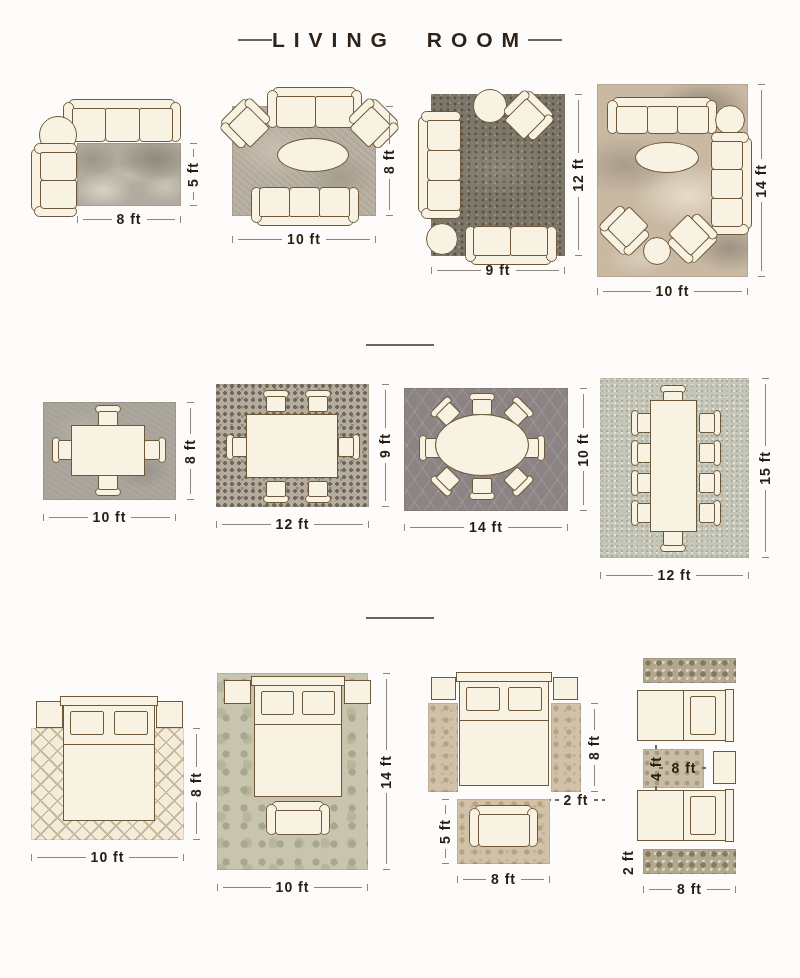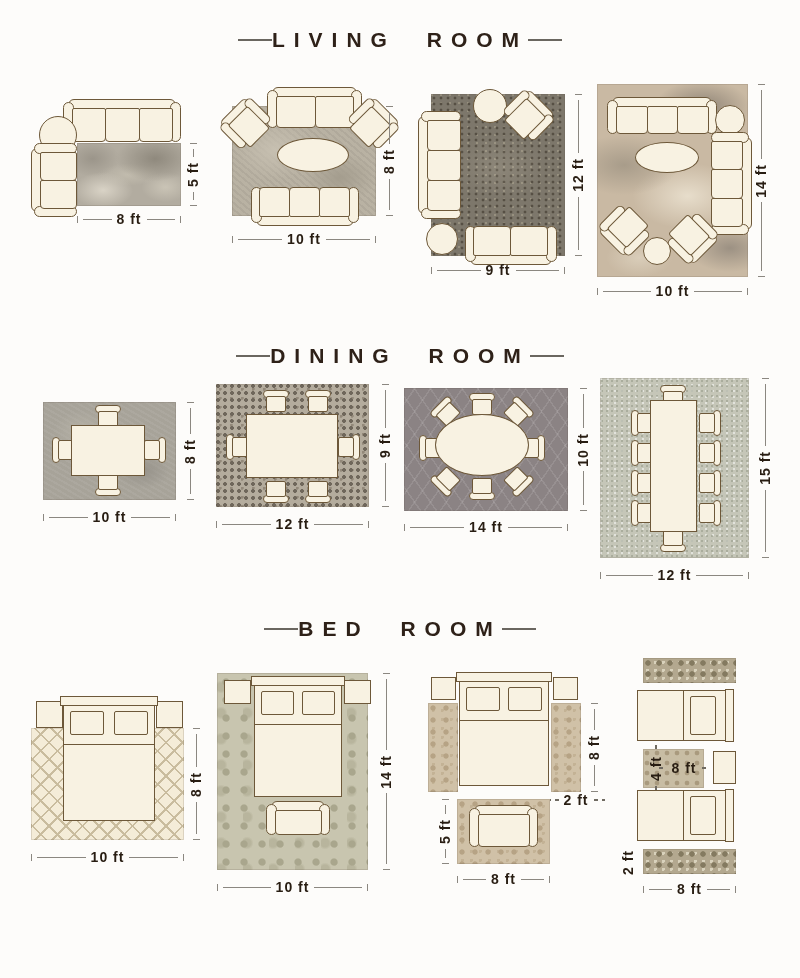--- a/index.html
+++ b/index.html
@@ -325,21 +325,20 @@
         <i class="tick"></i>
         <i class="ln"></i>
         <span class="lbl">14 ft</span>
         <i class="ln"></i>
         <i class="tick"></i>
       </div>
   </div>
 
   <div class="stitle" style="top:344px">
     <i class="dash"></i>
-    <span class="ttext">DINING ROOM</span>
     <i class="dash"></i>
   </div>
 
   <div class="diagram">
     <div class="rug tx-gray" style="left:43px;top:402px;width:133px;height:98px"></div>
     <div class="dchair" style="left:95px;top:405px">
         <i class="cback"></i>
         <i class="cseat"></i>
       </div>
     <div class="dchair" style="left:95px;top:474px;transform:rotate(180deg)">
@@ -519,21 +518,20 @@
         <i class="tick"></i>
         <i class="ln"></i>
         <span class="lbl">15 ft</span>
         <i class="ln"></i>
         <i class="tick"></i>
       </div>
   </div>
 
   <div class="stitle" style="top:617px">
     <i class="dash"></i>
-    <span class="ttext">BED ROOM</span>
     <i class="dash"></i>
   </div>
 
   <div class="diagram">
     <div class="nstand" style="left:36px;top:701px;width:27px;height:27px"></div>
     <div class="nstand" style="left:156px;top:701px;width:27px;height:27px"></div>
     <div class="rug tx-trellis" style="left:31px;top:728px;width:153px;height:112px"></div>
     <div class="bed" style="left:63px;top:697px;width:92px;height:124px">
         <i class="hb"></i>
         <i class="pw p1"></i>

